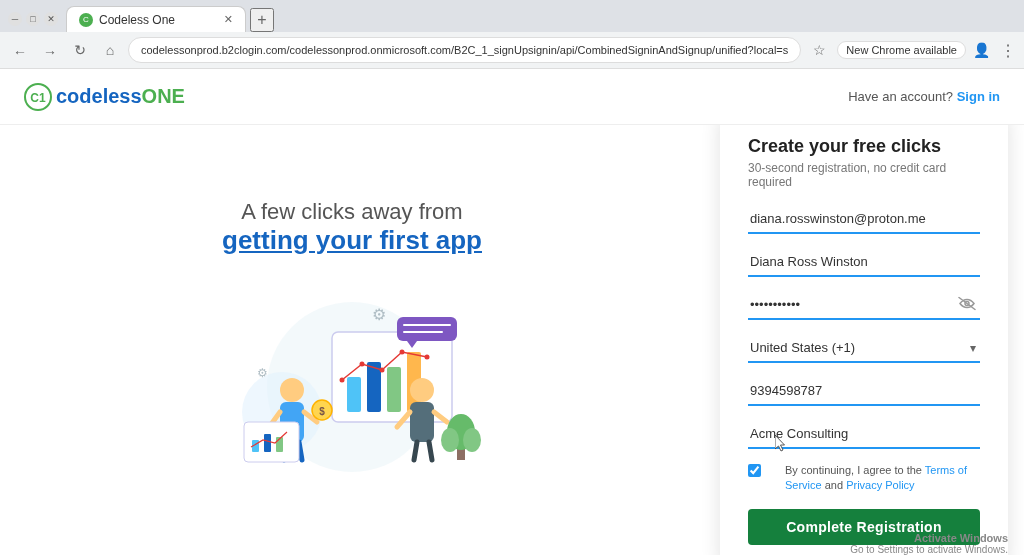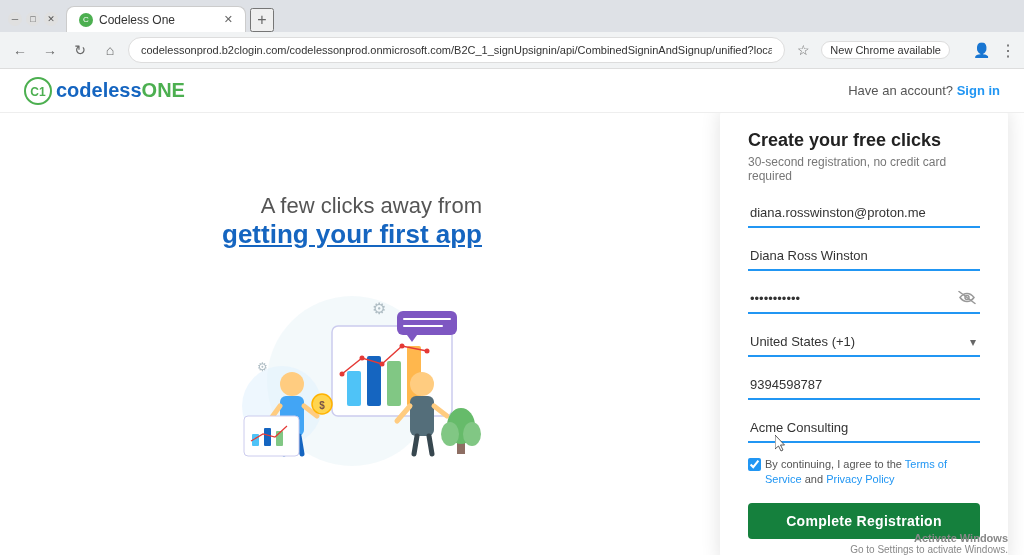--- a/index.html
+++ b/index.html
@@ -16,55 +16,55 @@
     .tab-bar { display: flex; align-items: flex-end; flex: 1; }
     .tab { background: #fff; border-radius: 8px 8px 0 0; padding: 4px 12px; display: flex; align-items: center; gap: 6px; font-size: 12px; color: #333; min-width: 180px; height: 26px; border: 1px solid #ccc; border-bottom: none; }
     .tab .favicon { width: 14px; height: 14px; background: #4CAF50; border-radius: 50%; font-size: 8px; display: flex; align-items: center; justify-content: center; color: white; }
     .tab .tab-close { margin-left: auto; color: #666; font-size: 11px; cursor: pointer; }
     .new-tab-btn { width: 24px; height: 24px; display: flex; align-items: center; justify-content: center; font-size: 16px; color: #666; cursor: pointer; margin-left: 4px; }
 
     .address-bar-row { display: flex; align-items: center; padding: 4px 8px; gap: 6px; background: #f1f3f4; height: 36px; }
     .nav-btn { width: 24px; height: 24px; border: none; background: transparent; cursor: pointer; color: #666; font-size: 14px; display: flex; align-items: center; justify-content: center; border-radius: 50%; }
     .address-input { flex: 1; height: 26px; border: none; border-radius: 13px; background: #fff; padding: 0 12px; font-size: 11px; color: #333; outline: none; border: 1px solid #ddd; }
     .star-btn, .profile-btn { background: transparent; border: none; cursor: pointer; color: #666; font-size: 14px; width: 24px; height: 24px; display: flex; align-items: center; justify-content: center; }
-    .profile-area { display: flex; align-items: center; gap: 20px; }
+    .profile-area { display: flex; align-items: center; gap: 4px; }
     .new-chrome-badge { background: #fff; border: 1px solid #ddd; border-radius: 12px; padding: 2px 8px; font-size: 11px; color: #333; white-space: nowrap; }
     .menu-btn { background: transparent; border: none; cursor: pointer; color: #666; font-size: 16px; display: flex; align-items: center; }
 
     
     .page { background: #fff; height: calc(555px - 68px); display: flex; flex-direction: column; overflow: hidden; }
-    .top-nav { display: flex; align-items: center; justify-content: space-between; padding: 0 24px; height: 44px; border-bottom: 1px solid #eee; }
+    .top-nav { display: flex; align-items: center; justify-content: space-between; padding: 0 24px; height: 56px; border-bottom: 1px solid #eee; }
     .logo-area { display: flex; align-items: center; gap: 4px; }
     .logo-icon { width: 28px; height: 28px; }
     .logo-text { font-size: 20px; font-weight: 700; color: #333; }
     .logo-text span { color: #4CAF50; }
     .nav-right { font-size: 13px; color: #555; }
     .nav-right a { color: #2196F3; text-decoration: none; font-weight: 600; }
 
     .main-content { display: flex; flex: 1; overflow: hidden; }
     .left-section { flex: 1; display: flex; flex-direction: column; align-items: center; justify-content: center; padding: 20px 40px; }
-    .hero-text { text-align: right; margin-bottom: 36px; }
+    .hero-text { text-align: center; margin-bottom: 36px; }
     .hero-text .top-line { font-size: 22px; color: #555; font-weight: 400; }
     .hero-text .bottom-line { font-size: 26px; color: #1565C0; font-weight: 700; text-decoration: underline; }
 
     .right-section { width: 320px; display: flex; align-items: center; justify-content: center; padding: 16px; }
     .card { background: #fff; border-radius: 10px; box-shadow: 0 2px 20px rgba(0,0,0,0.12); padding: 24px 28px; width: 290px; }
     .card-title { font-size: 18px; font-weight: 600; color: #222; margin-bottom: 4px; }
     .card-subtitle { font-size: 12px; color: #777; margin-bottom: 16px; }
 
     .form-group { margin-bottom: 14px; position: relative; }
     .form-input { width: 100%; border: none; border-bottom: 2px solid #2196F3; padding: 6px 2px; font-size: 13px; color: #333; outline: none; background: transparent; }
     .form-input::placeholder { color: #aaa; }
     .password-toggle { position: absolute; right: 4px; top: 50%; transform: translateY(-50%); color: #999; font-size: 14px; cursor: pointer; }
 
     .country-select-wrapper { position: relative; }
     .country-select { width: 100%; border: none; border-bottom: 2px solid #2196F3; padding: 6px 2px; font-size: 13px; color: #333; background: transparent; outline: none; appearance: none; cursor: pointer; }
     .select-arrow { position: absolute; right: 4px; top: 50%; transform: translateY(-50%); color: #666; font-size: 12px; pointer-events: none; }
 
-    .checkbox-row { display: flex; align-items: flex-start; gap: 4px; margin-bottom: 16px; font-size: 11px; color: #555; line-height: 1.4; }
+    .checkbox-row { display: flex; align-items: flex-start; gap: 24px; margin-bottom: 16px; font-size: 11px; color: #555; line-height: 1.4; }
     .checkbox-row input[type=checkbox] { width: 13px; height: 13px; accent-color: #2196F3; flex-shrink: 0; margin-top: 1px; }
     .checkbox-row a { color: #2196F3; text-decoration: none; }
 
     .submit-btn { width: 100%; background: #15803d; color: #fff; border: none; border-radius: 4px; padding: 10px; font-size: 14px; font-weight: 600; cursor: pointer; letter-spacing: 0.3px; }
 
     
     .win-watermark { position: absolute; bottom: 0; right: 16px; text-align: right; font-size: 10px; color: #888; }
     .win-watermark .ww-title { font-weight: 600; font-size: 11px; }
 
     

